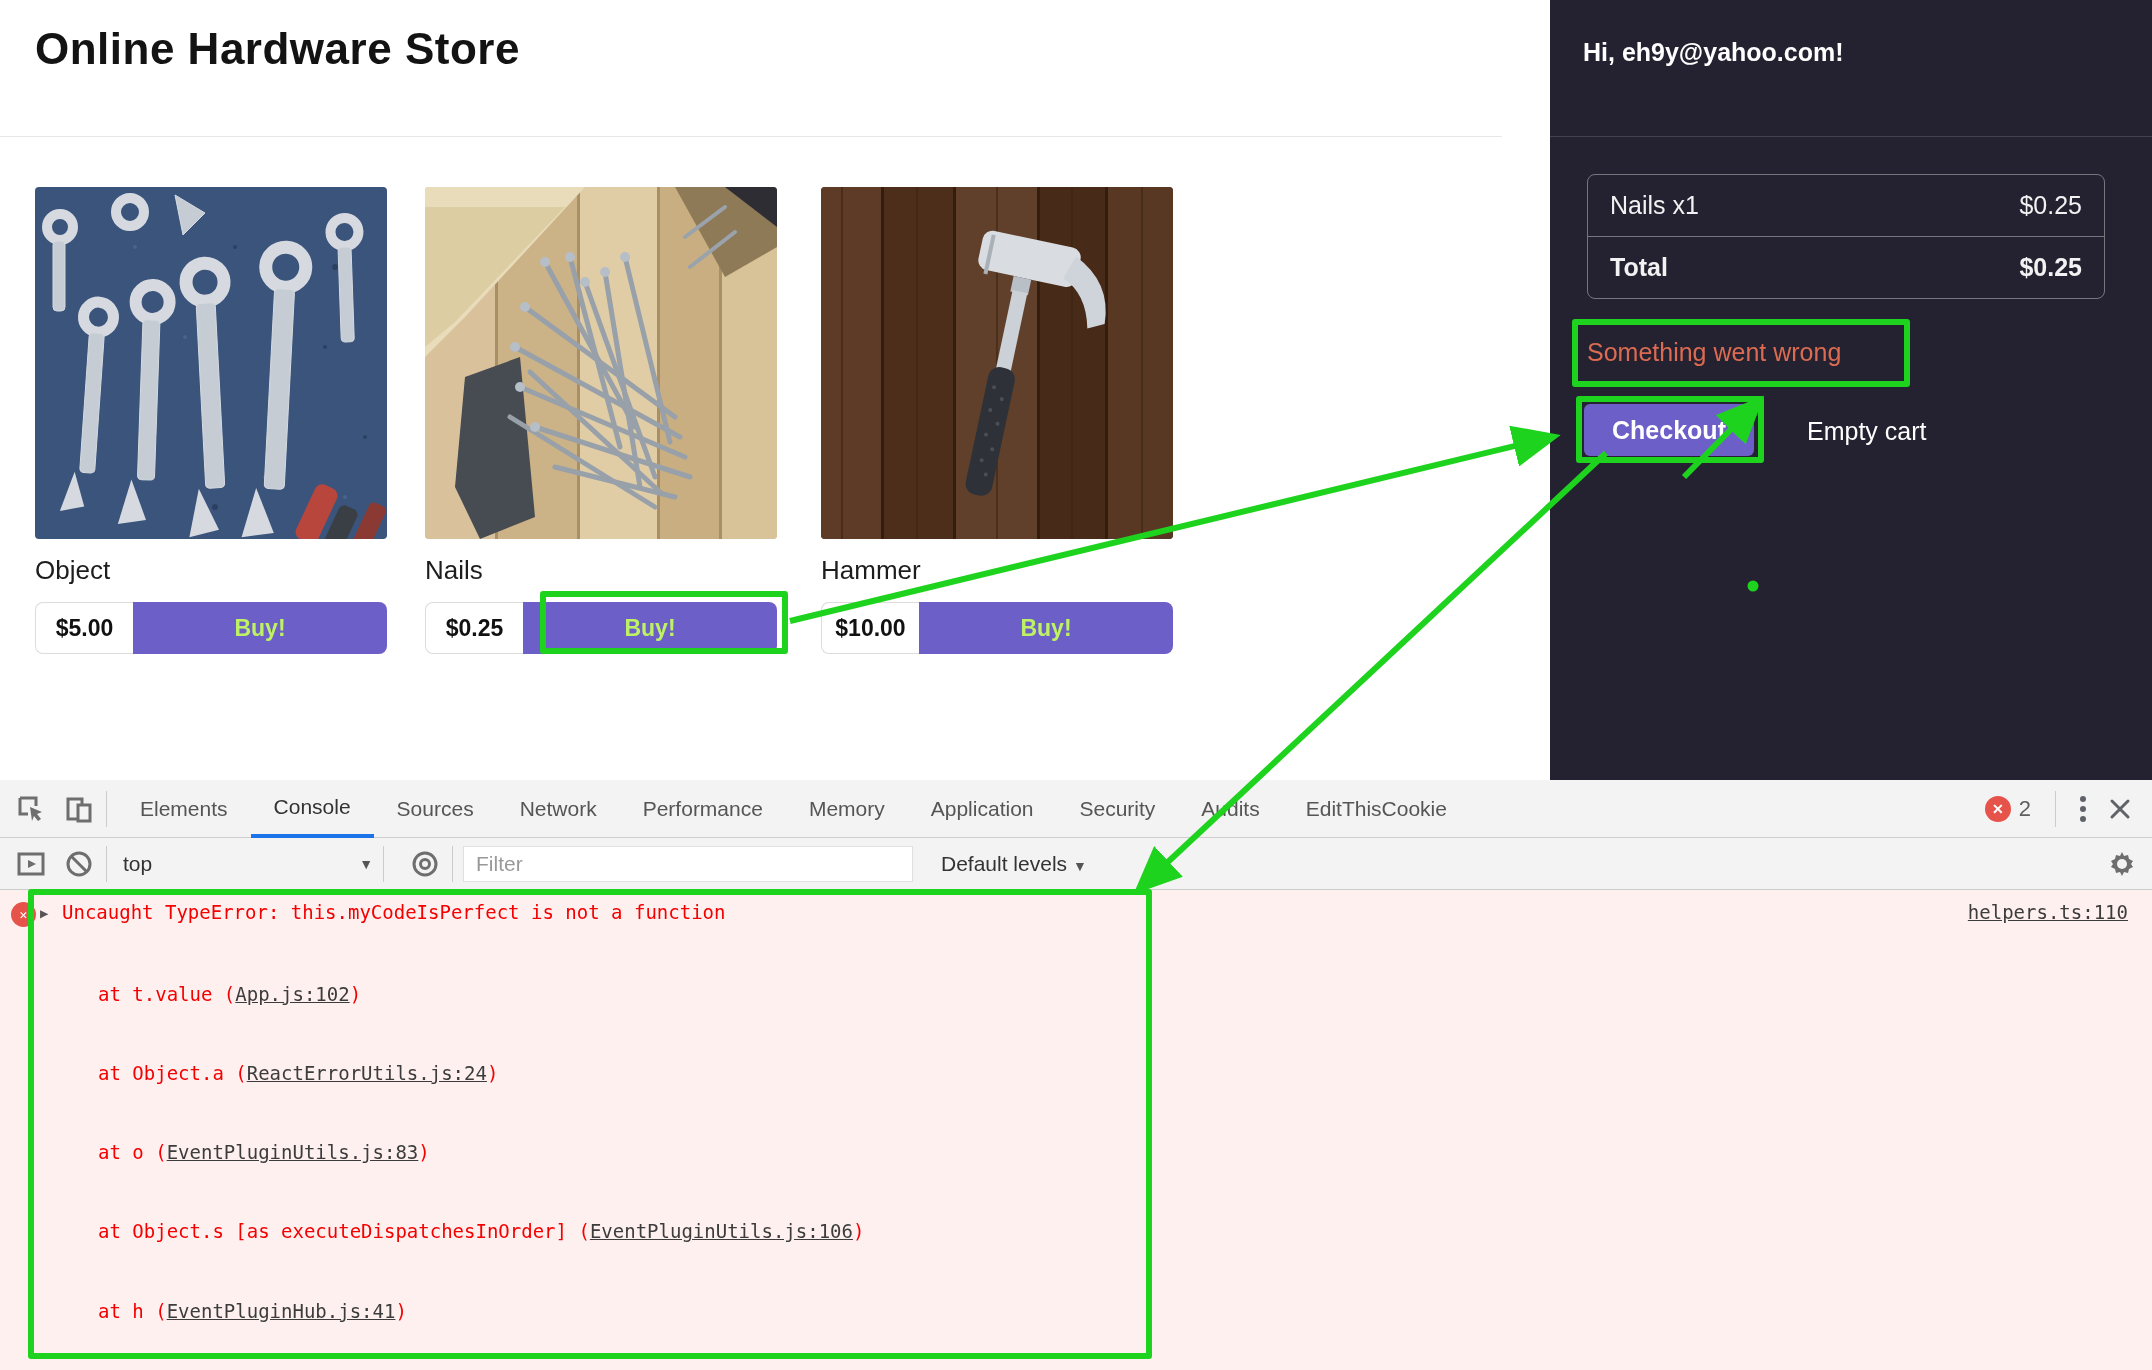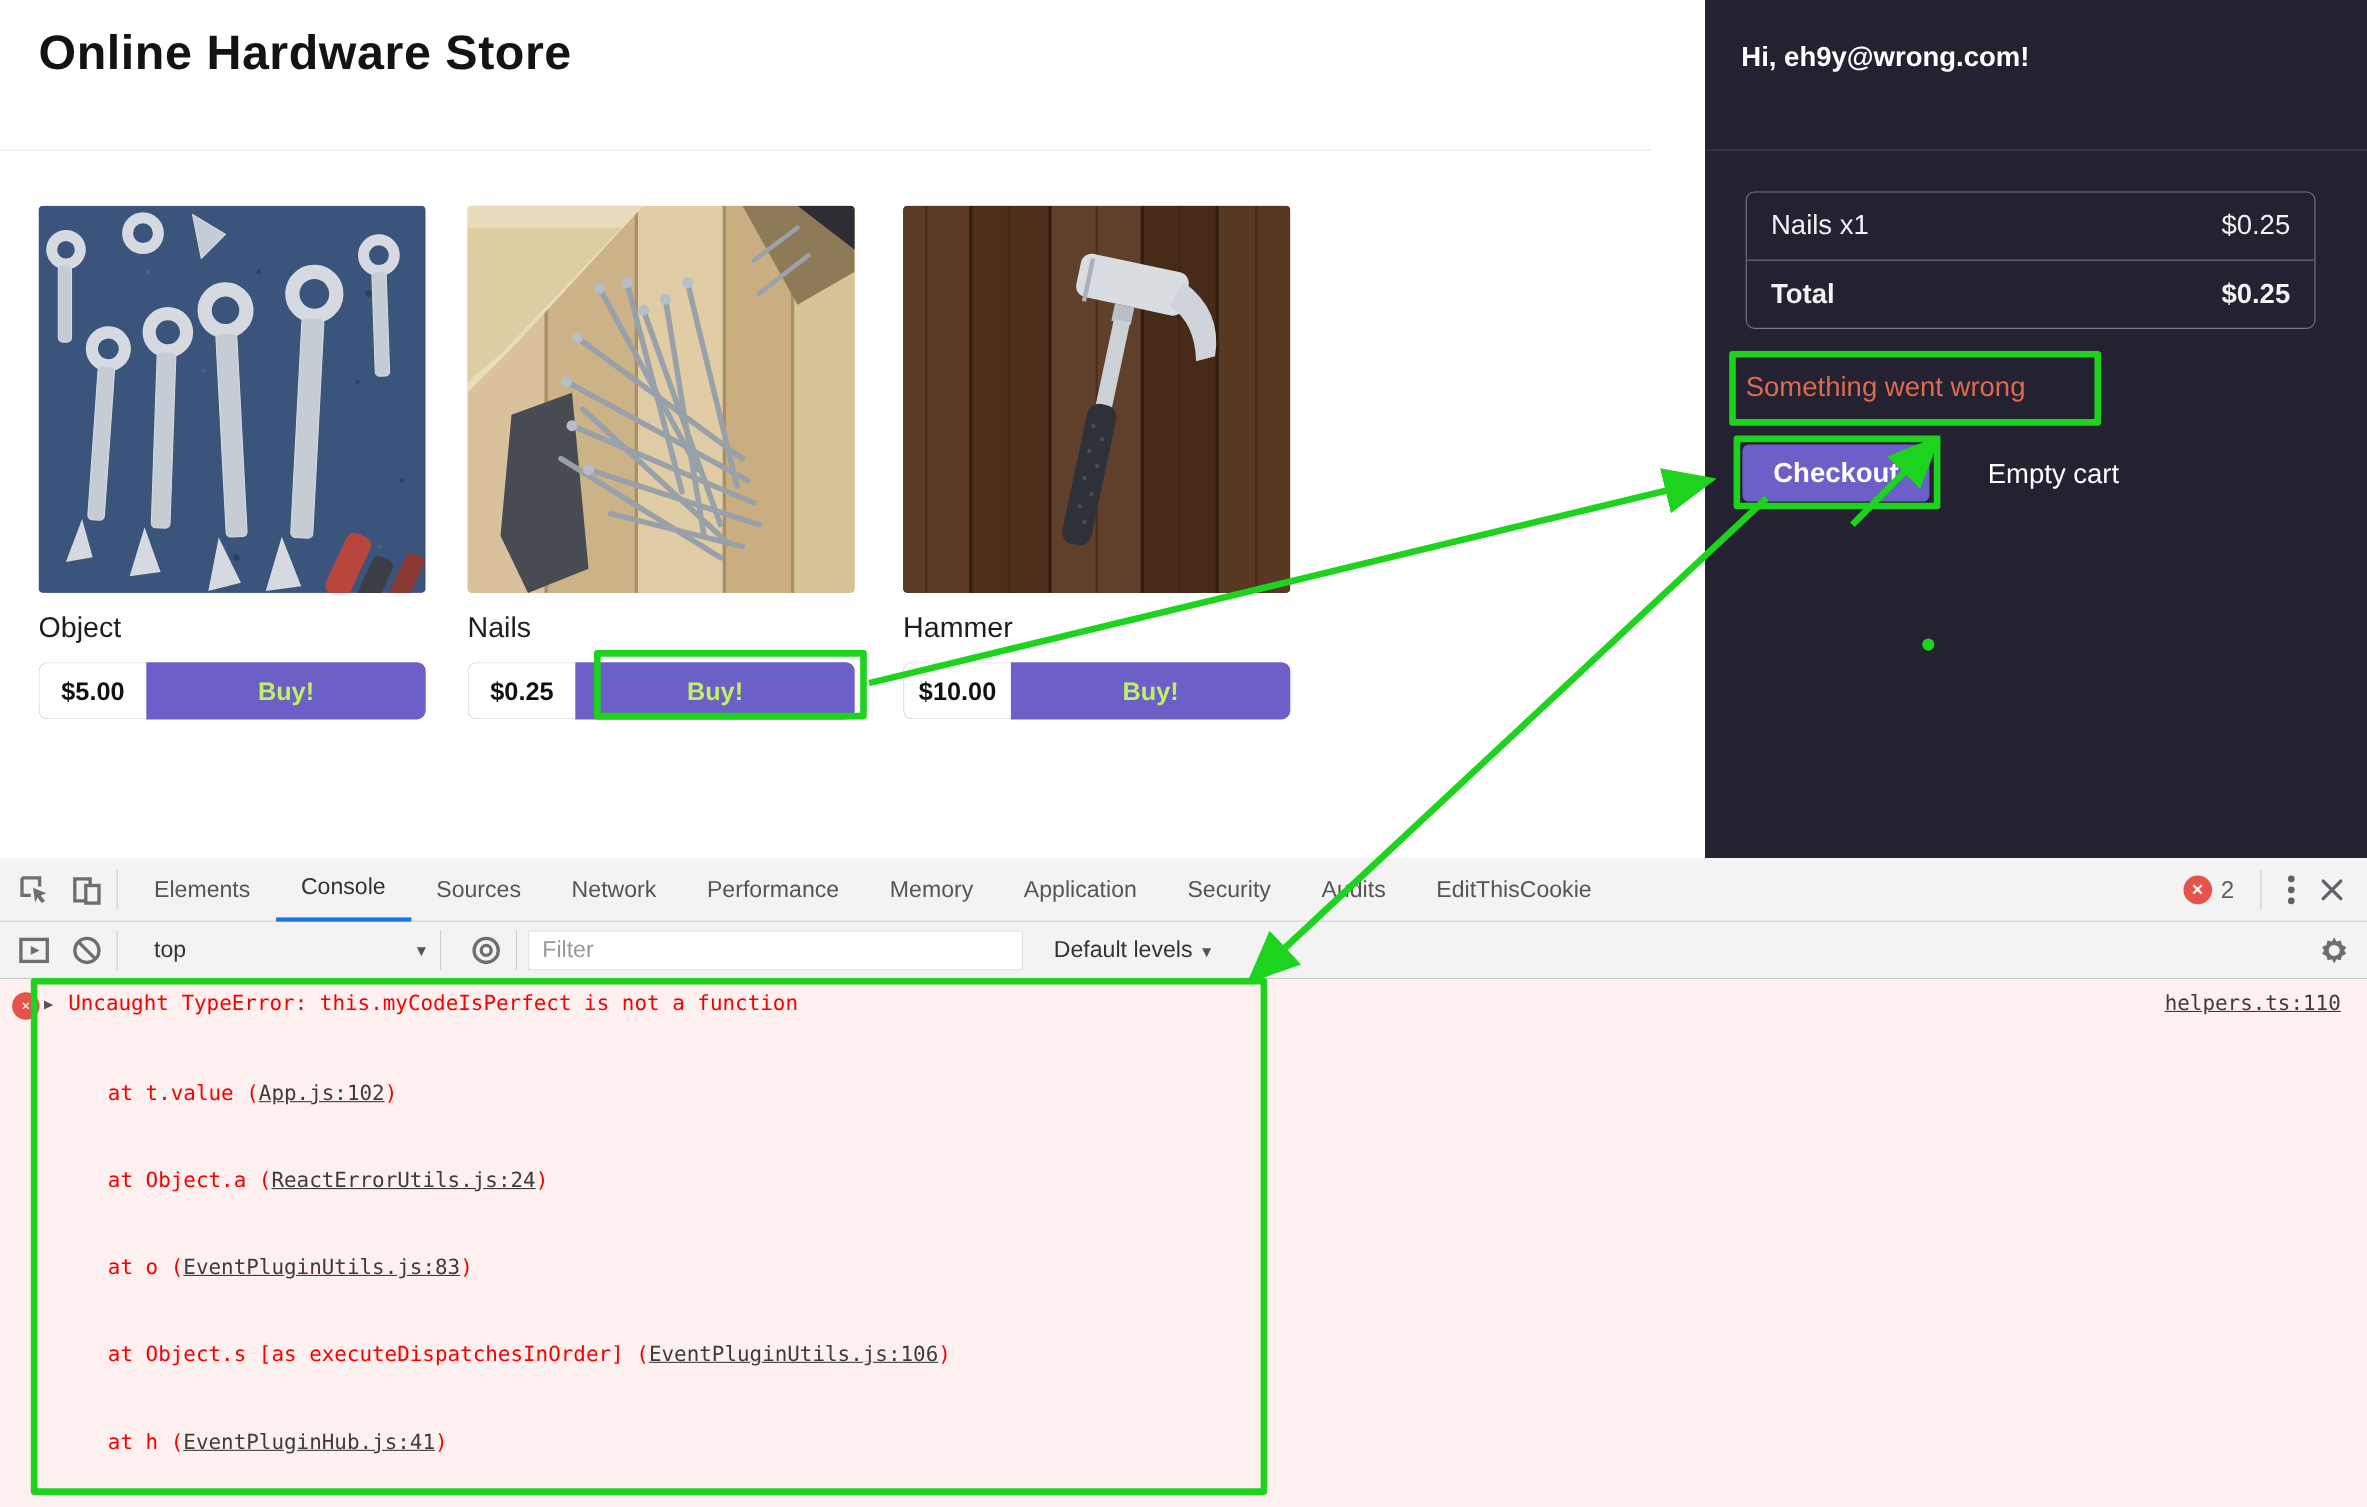--- a/index.html
+++ b/index.html
@@ -45,21 +45,21 @@
   .tab{height:58px;line-height:58px;padding:0 23px;font-size:21px;color:#555;box-sizing:border-box;cursor:pointer;}
   .tab.active{color:#333;border-bottom:4px solid #1a73e8;line-height:54px;}
   .tb-spacer{flex:1;}
   .err-badge{width:26px;height:26px;border-radius:50%;background:#e5534b;color:#fff;font-size:14px;font-weight:700;
              display:flex;align-items:center;justify-content:center;}
   .err-count{font-size:22px;color:#5f5f5f;margin:0 14px 0 8px;}
   .kebab,.closex,.gear{color:#5f6368;cursor:pointer;display:flex;align-items:center;justify-content:center;}
 
   .conbar{position:absolute;left:0;top:58px;width:2152px;height:52px;background:#f3f3f3;
           border-bottom:1px solid #ccc;box-sizing:border-box;display:flex;align-items:center;}
-  .frame-sel{display:flex;align-items:center;width:250px;margin-left:23px;cursor:pointer;}
+  .frame-sel{display:flex;align-items:center;width:250px;margin-left:6px;cursor:pointer;}
   .frame-sel .lbl{font-size:21px;color:#333;}
   .frame-sel .arr{margin-left:auto;font-size:14px;color:#555;}
   .filter{width:450px;height:36px;box-sizing:border-box;border:1px solid #e0e0e0;background:#fff;
           font-size:21px;color:#333;padding:0 12px;font-family:"Liberation Sans",sans-serif;}
   .filter::placeholder{color:#999;}
   .levels{margin-left:28px;font-size:21px;color:#333;cursor:pointer;}
   .levels .arr{font-size:14px;color:#555;}
 
   .conout{position:absolute;left:0;top:110px;width:2152px;height:480px;background:#fff0f0;
           font-family:"DejaVu Sans Mono",monospace;font-size:19px;color:#f50000;}
@@ -250,21 +250,21 @@
       </g>
     </svg>
     <div class="pname">Hammer</div>
     <div class="prow">
       <div class="price">$10.00</div>
       <div class="buy">Buy!</div>
     </div>
   </div>
 
   <div class="side">
-    <div class="greet">Hi, eh9y@wrong.com!</div>
+    <div class="greet">Hi, eh9y@yahoo.com!</div>
     <div class="side-div"></div>
     <div class="cart">
       <div class="cart-row">
         <span>Nails x1</span>
         <span>$0.25</span>
       </div>
       <div class="cart-row total">
         <span>Total</span>
         <span>$0.25</span>
       </div>

